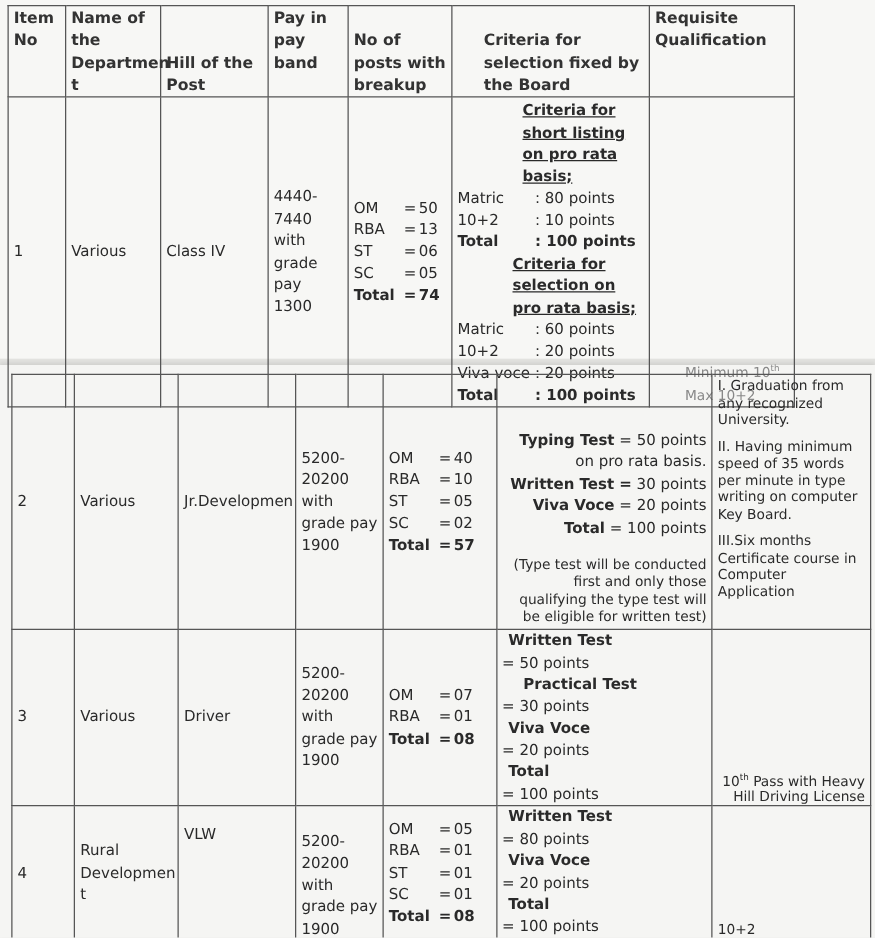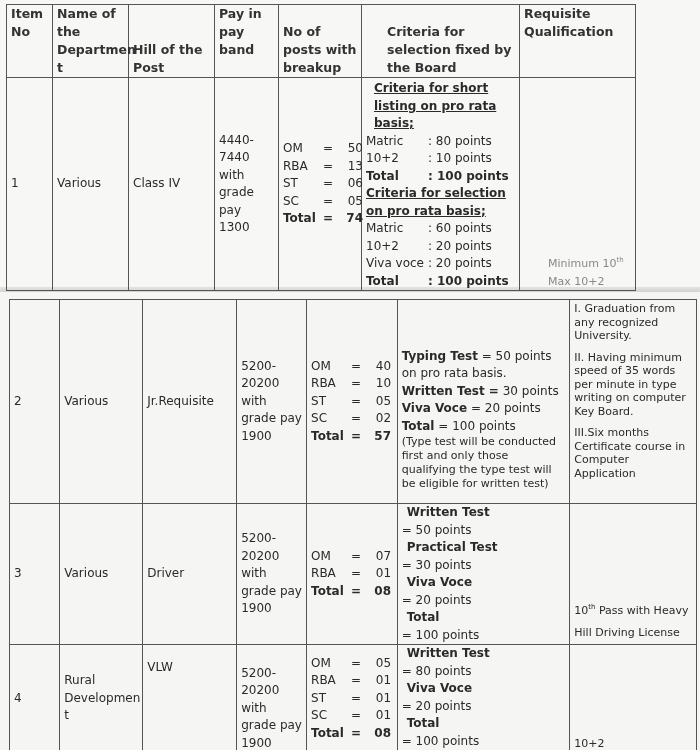--- a/index.html
+++ b/index.html
@@ -33,26 +33,26 @@
   .c0 { width: 46px; }
   .c1 { width: 76px; }
   .c2 { width: 86px; }
   .c3 { width: 64px; }
   .c4 { width: 83px; }
   .c5 { width: 158px; }
   .c6 { width: 116px; }
 
   .posts { display: grid; grid-template-columns: 40px 12px 28px; font-size: 12px; line-height: 17.5px; }
   .posts .b { font-weight: bold; }
-  .posts .v { text-align: right; }
+  .posts .v { text-align: left; }
   .bold { font-weight: bold; }
-  .u { text-decoration: underline; font-weight: bold; }
+  .u { text-decoration: underline; font-weight: bold; margin-left: 44px; }
   .crit-row { display: grid; grid-template-columns: 62px 1fr; }
   .faint { color: #888; font-size: 11px; margin-left: 24px; }
-  .small { font-size: 11px; line-height: 14px; }
+  .small { font-size: 11px; line-height: 14px; margin-top: 14px; }
   .qual-block { margin-bottom: 8px; }
   sup { font-size: 7px; }
 </style>
 </head>
 <body>
 
 <div class="top-strip"></div>
 <div class="sheet sheet-top"></div>
 <div class="gutter"></div>
 <div class="sheet sheet-bottom"></div>
@@ -147,42 +147,42 @@
       <col class="c2">
       <col class="c3">
       <col class="c4">
       <col class="c5">
       <col class="c6">
   </colgroup>
   <tbody>
       <tr style="height:204px;">
     <td>2</td>
     <td>Various</td>
-    <td>Jr.Requisite</td>
+    <td>Jr.Developmen</td>
     <td>5200-20200 with grade pay 1900</td>
     <td>
       <div class="posts">
         <span>OM</span>
             <span>=</span>
             <span class="v">40</span>
         <span>RBA</span>
             <span>=</span>
             <span class="v">10</span>
         <span>ST</span>
             <span>=</span>
             <span class="v">05</span>
         <span>SC</span>
             <span>=</span>
             <span class="v">02</span>
         <span class="b">Total</span>
             <span class="b">=</span>
             <span class="v b">57</span>
       </div>
     </td>
-    <td style="vertical-align:bottom; padding-bottom:12px;">
+    <td style="vertical-align:bottom; padding-bottom:2px;text-align:right;">
       <div><span class="bold">Typing Test</span><span> = 50 points on pro rata basis.</span></div>
       <div><span class="bold">Written Test =</span><span> 30 points</span></div>
       <div><span class="bold">Viva Voce</span><span> = 20 points</span></div>
       <div><span class="bold">Total</span><span> = 100 points</span></div>
       <div class="small">(Type test will be conducted first and only those qualifying the type test will be eligible for written test)</div>
     </td>
     <td style="vertical-align:top; font-size:11px; line-height:13.5px; padding-top:2px;">
       <div class="qual-block">I. Graduation from any recognized University.</div>
       <div class="qual-block">II. Having minimum speed of 35 words per minute in type writing on computer Key Board.</div>
       <div class="qual-block">III.Six months Certificate course in Computer Application</div>
@@ -202,28 +202,28 @@
             <span>=</span>
             <span class="v">01</span>
         <span class="b">Total</span>
             <span class="b">=</span>
             <span class="v b">08</span>
       </div>
     </td>
     <td style="vertical-align:top;">
       <div class="bold" style="padding-left:5px;">Written Test</div>
       <div>= 50 points</div>
-      <div class="bold" style="padding-left:5px;">Practical Test</div>
+      <div class="bold" style="padding-left:5px;margin-left:12px;">Practical Test</div>
       <div>= 30 points</div>
       <div class="bold" style="padding-left:5px;">Viva Voce</div>
       <div>= 20 points</div>
       <div class="bold" style="padding-left:5px;">Total</div>
       <div>= 100 points</div>
     </td>
-    <td style="vertical-align:bottom; font-size:11px; line-height:22px;">
+    <td style="vertical-align:bottom; font-size:11px; line-height:12px;text-align:right;">
       <div><span>10</span><sup>th</sup><span> Pass with Heavy Hill Driving License</span></div>
     </td>
   </tr>
   <tr style="height:108px;">
     <td>4</td>
     <td>Rural Developmen t</td>
     <td style="vertical-align:top; padding-top:14px;">VLW</td>
     <td style="vertical-align:bottom;">5200-20200 with grade pay 1900</td>
     <td>
       <div class="posts">

